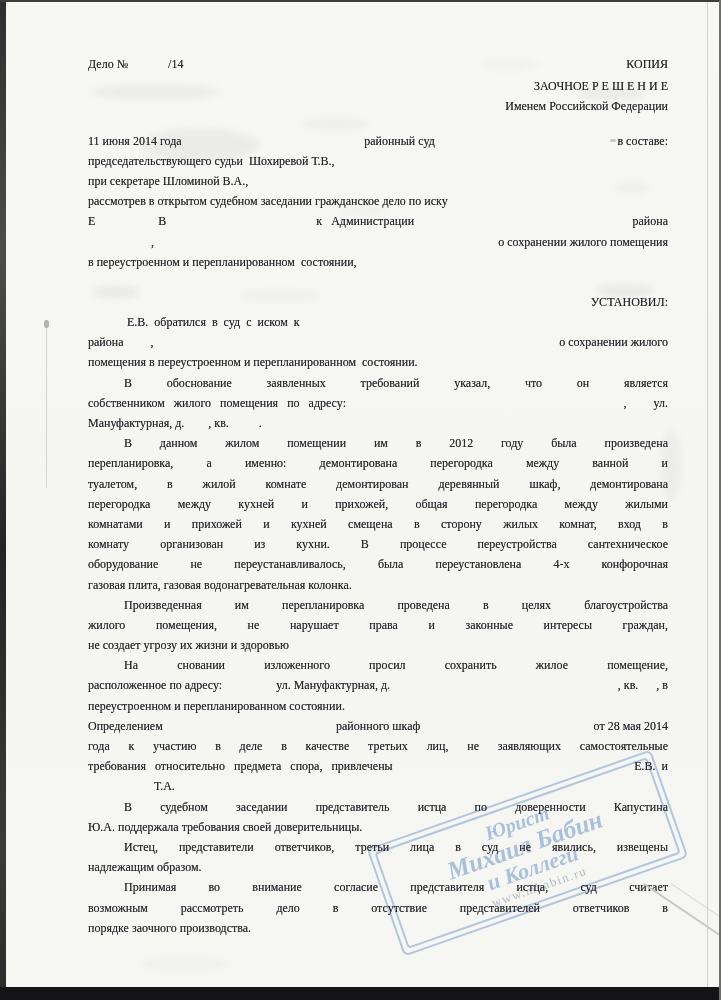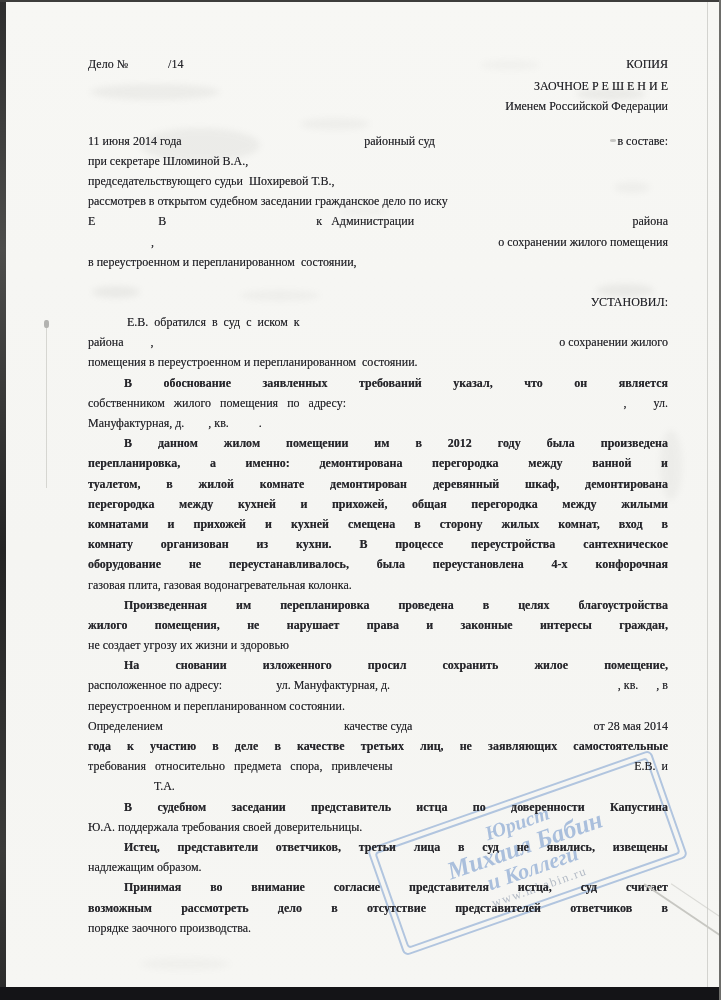--- a/index.html
+++ b/index.html
@@ -29,21 +29,21 @@
   .stamp-l1{font-size:20px;margin-bottom:1px;}
   .stamp-l2{font-size:25px;margin-bottom:1px;}
   .stamp-l3{font-size:22px;margin-bottom:3px;}
   .stamp-url{font-size:12.5px;font-weight:normal;font-style:normal;letter-spacing:1.5px;color:#a9b2bf;}
   
   .content{position:absolute;left:88px;top:54px;width:580px;z-index:2;
            font-size:12px;line-height:20.2px;text-shadow:0 0 0.4px rgba(45,45,50,.6);}
   .line{height:20.2px;white-space:pre;}
   .f{display:flex;justify-content:space-between;}
   .f > span{white-space:pre;}
-  .j{white-space:nowrap;text-align:justify;text-align-last:justify;font-weight:bold;}
+  .j{white-space:nowrap;text-align:justify;text-align-last:justify;}
   .ind{text-indent:36px;}
   .center{text-align:right;white-space:normal;margin-left:-40px;}
   .title{margin-top:2px;}
   .intro-block{margin-top:14px;}
   .ustanovil{margin-top:20px;}
   .case-gap{display:inline-block;width:40px;}
 </style>
 </head>
 <body>
 
@@ -84,22 +84,22 @@
 
     <div class="line center title">ЗАОЧНОЕ Р Е Ш Е Н И Е</div>
     <div class="line center">Именем Российской Федерации</div>
 
     <div class="intro-block">
       <div class="line f">
         <span>11 июня 2014 года</span>
         <span>районный суд</span>
         <span>в составе:</span>
       </div>
+      <div class="line">председательствующего судьи  Шохиревой Т.В.,</div>
       <div class="line">при секретаре Шломиной В.А.,</div>
-      <div class="line">председательствующего судьи  Шохиревой Т.В.,</div>
       <div class="line">рассмотрев в открытом судебном заседании гражданское дело по иску</div>
       <div class="line f">
         <span>Е                     В                                                  к   Администрации</span>
         <span>района</span>
       </div>
       <div class="line f">
         <span>                     ,</span>
         <span>о сохранении жилого помещения</span>
       </div>
       <div class="line">в переустроенном и перепланированном  состоянии,</div>
@@ -131,21 +131,21 @@
     <div class="line j">жилого помещения, не нарушает права и законные интересы граждан,</div>
     <div class="line">не создает угрозу их жизни и здоровью</div>
     <div class="line j ind">На сновании изложенного просил сохранить жилое помещение,</div>
     <div class="line f">
       <span>расположенное по адресу:                  ул. Мануфактурная, д.</span>
       <span>, кв.      , в</span>
     </div>
     <div class="line">переустроенном и перепланированном состоянии.</div>
     <div class="line f">
       <span>Определением</span>
-      <span>качестве суда</span>
+      <span>районного шкаф</span>
       <span>от 28 мая 2014</span>
     </div>
     <div class="line j">года к участию в деле в качестве третьих лиц, не заявляющих самостоятельные</div>
     <div class="line f">
       <span>требования   относительно   предмета   спора,   привлечены</span>
       <span>Е.В.  и</span>
     </div>
     <div class="line">                      Т.А.</div>
     <div class="line j ind">В судебном заседании представитель истца по доверенности Капустина</div>
     <div class="line">Ю.А. поддержала требования своей доверительницы.</div>

